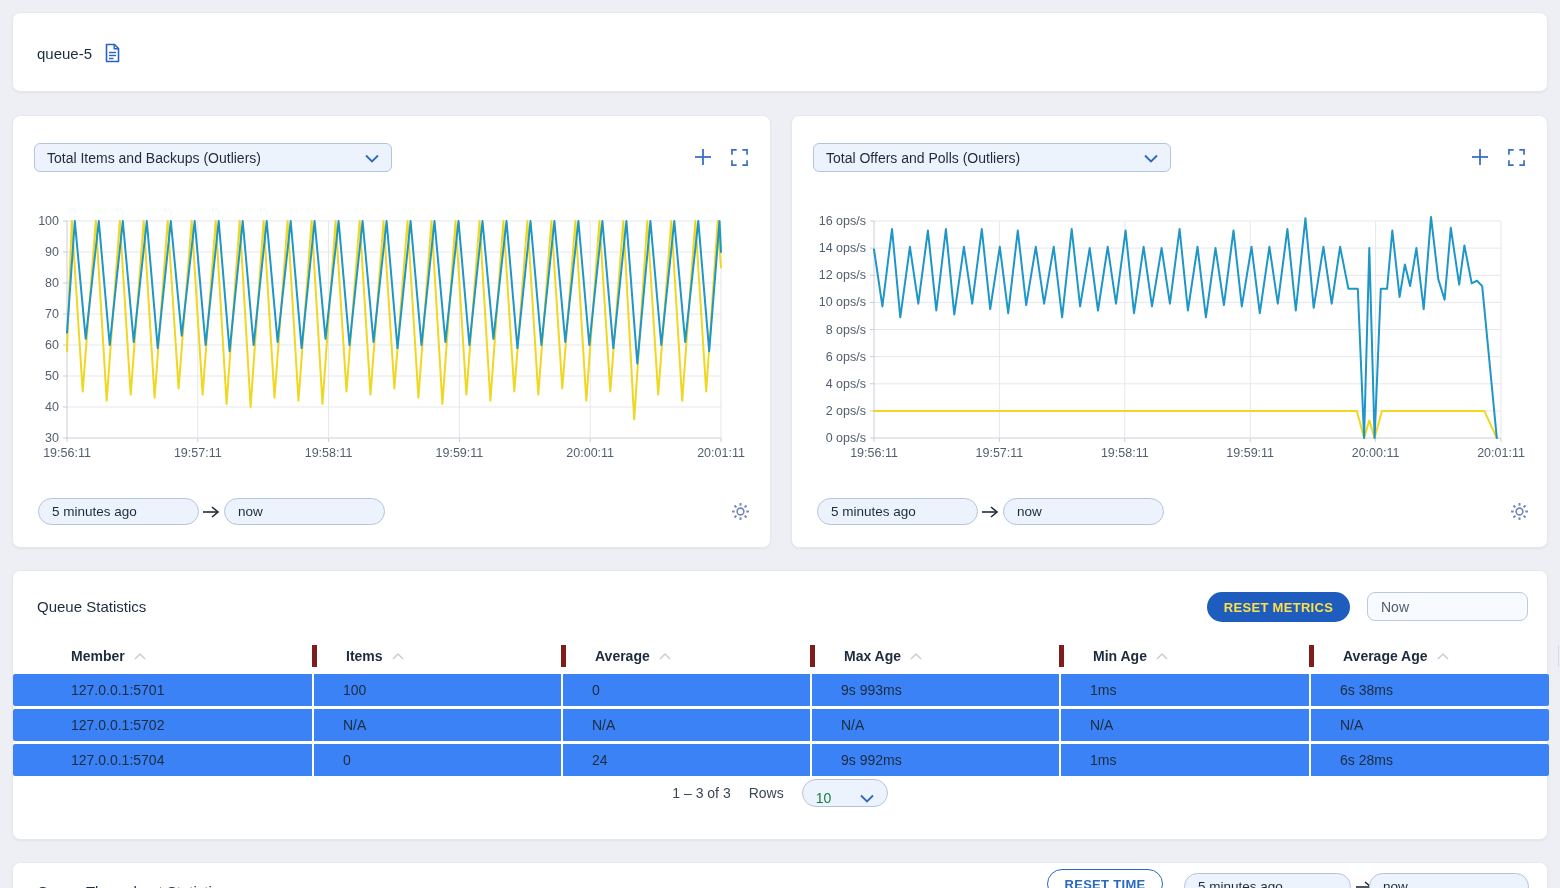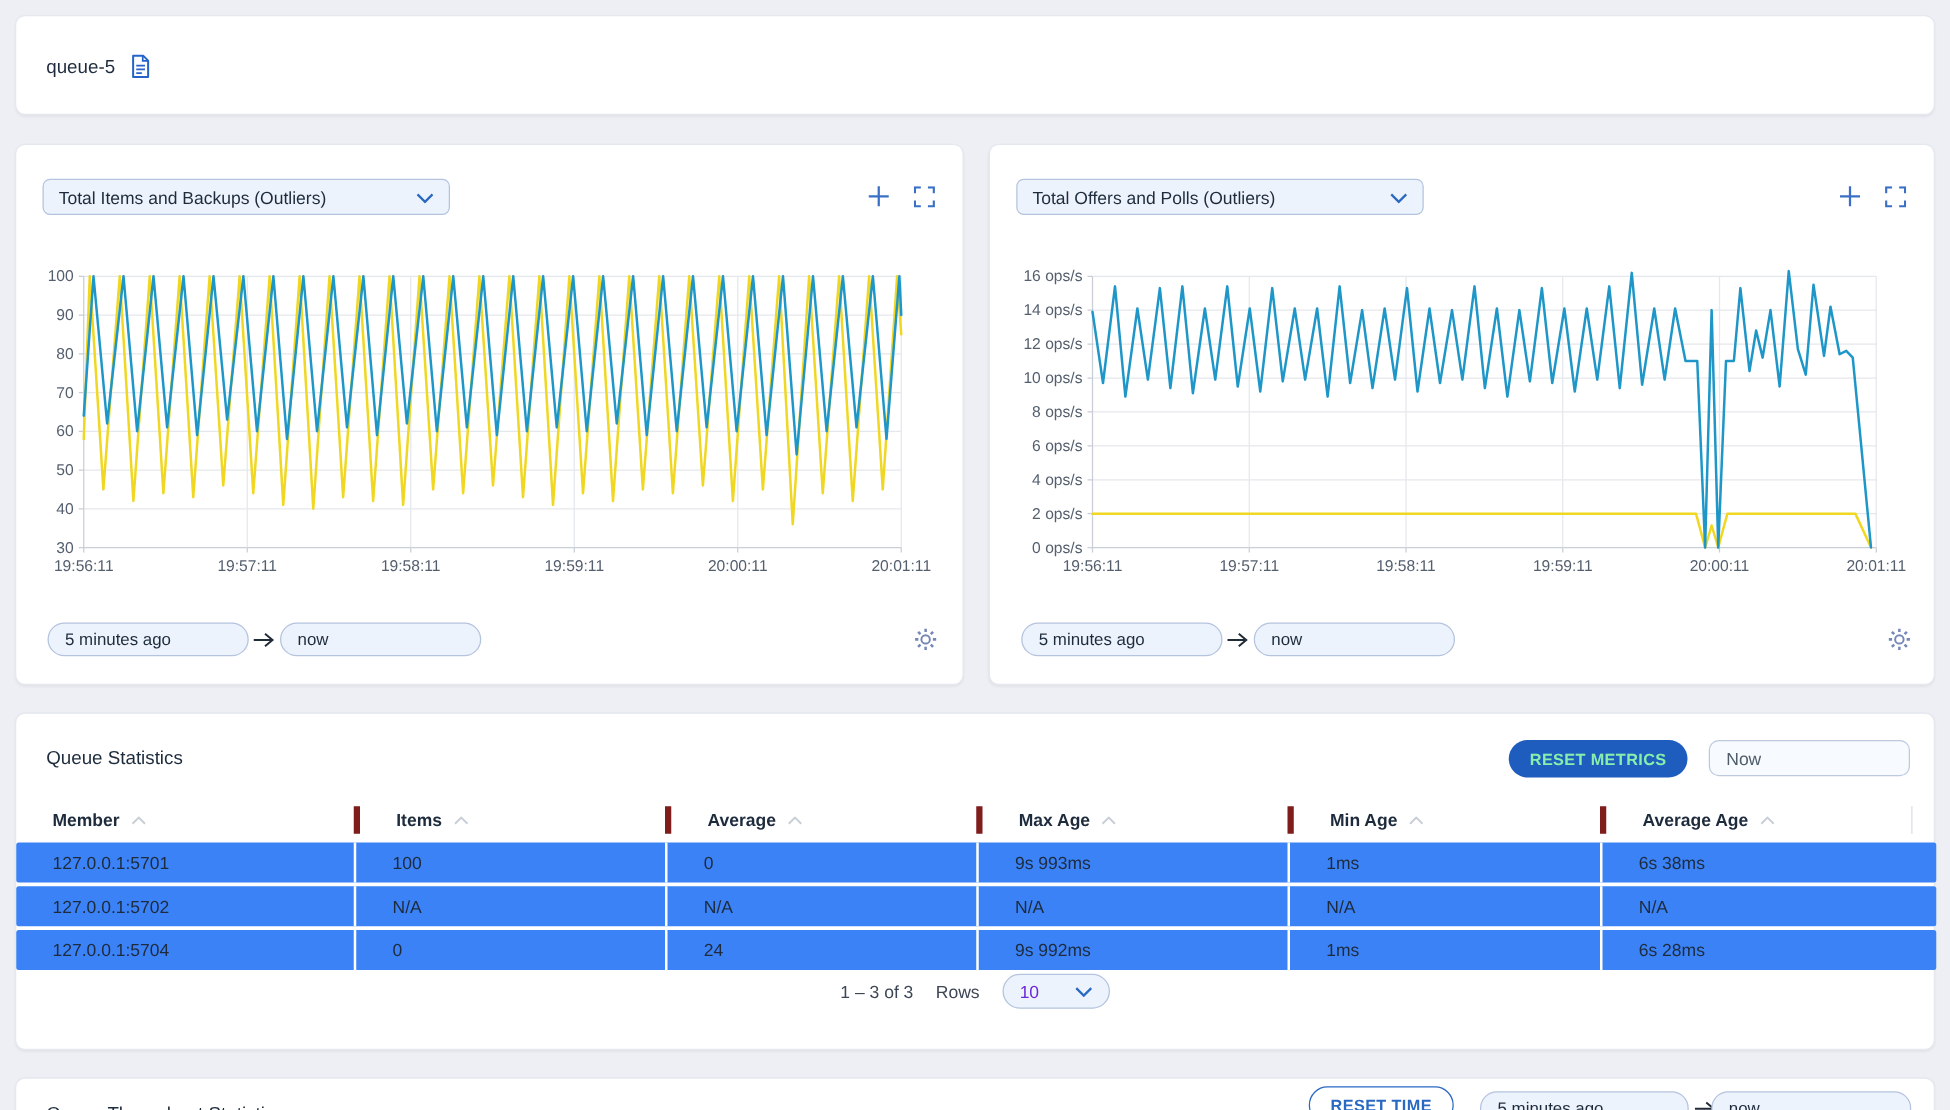--- a/index.html
+++ b/index.html
@@ -16,21 +16,21 @@
     box-shadow:0 1px 2px rgba(16,24,40,.05);
   }
   
   #card-title { left:12px; top:12px; width:1536px; height:80px; }
   .page-title-row { display:flex; align-items:center; gap:12px; padding:30px 0 0 24px; }
   .page-title { font-size:15px; font-weight:500; color:#1d2b3c; }
   
   #card-chart-left  { left:12px;  top:115px; width:759px; height:433px; }
   #card-chart-right { left:791px; top:115px; width:757px; height:433px; }
   .select {
-    position:absolute; left:21px; top:27px; width:326px; height:29px;
+    position:absolute; left:21px; top:27px; width:358px; height:29px;
     display:flex; align-items:center; justify-content:space-between;
     background:#edf3fc; border:1px solid #b4c3de; border-radius:6px;
     padding:0 12px; font-size:14px; color:#1d2b3c; cursor:pointer;
   }
   .chart-actions { position:absolute; right:22px; top:32px; display:flex; gap:19px; align-items:center; }
   .icon-btn { display:inline-flex; cursor:pointer; }
   .chart-svg { position:absolute; left:0; top:95px; }
   .chart-foot { position:absolute; left:0; top:382px; width:100%; height:30px; }
   .pill-input {
     position:absolute; display:flex; align-items:center;
@@ -39,34 +39,35 @@
   }
   .pill-from { left:25px; top:0; width:161px; }
   .pill-to   { left:211px; top:0; width:161px; }
   .foot-arrow { position:absolute; left:189px; top:7px; }
   .foot-gear { position:absolute; left:718px; top:4px; }
   
   #card-stats { left:12px; top:570px; width:1536px; height:270px; }
   .stats-title { position:absolute; left:24px; top:27px; font-size:15px; color:#1d2b3c; }
   .btn-primary {
     position:absolute; left:1194px; top:21px; width:143px; height:30px;
-    background:#1e5cbe; color:#86efac; font-weight:bold; font-size:13px;
+    background:#1e5cbe; color:#fde047; font-weight:bold; font-size:13px;
     letter-spacing:.3px; border:none; border-radius:15px; cursor:pointer;
     font-family:"Liberation Sans", sans-serif;
     display:flex; align-items:center; justify-content:center;
   }
   .now-input {
     position:absolute; left:1354px; top:21px; width:161px; height:29px;
     background:#f7fafe; border:1px solid #bcc9df; border-radius:8px;
     display:flex; align-items:center; padding:0 13px; font-size:14px; color:#515c6b;
   }
   .table { position:absolute; left:0; top:70px; width:1536px; }
   .thead, .trow {
     display:grid;
     grid-template-columns:270px 249px 249px 249px 250px 250px;
+    padding-left:29px;
   }
   .thead { height:30px; font-weight:bold; font-size:14px; }
   .thead .cell {
     display:flex; align-items:center; gap:9px;
     padding-left:29px; height:22px; margin-top:4px;
     border-left:5px solid #7f1d1d;
   }
   .thead .cell:first-child { border-left:none; }
   .thead .cell:last-child { border-right:1px solid #d9dde3; }
   .trow {
@@ -78,23 +79,23 @@
     border-left:2px solid #fff; height:100%;
   }
   .trow .cell:first-child { border-left:none; }
   .pager {
     position:absolute; left:0; top:208px; width:100%;
     display:flex; align-items:center; justify-content:center; gap:18px;
     font-size:14px; color:#3c4654;
   }
   .rows-select {
     width:86px; height:28px;
-    display:flex; align-items:center; justify-content:space-between;
+    display:flex; align-items:flex-end; justify-content:space-between;
     background:#edf3fc; border:1px solid #b4c3de; border-radius:14px;
-    padding:0 13px; font-size:14px; color:#6d28d9; cursor:pointer;
+    padding:0 13px; font-size:14px; color:#15803d; cursor:pointer;
   }
   
   #card-throughput { left:12px; top:862px; width:1536px; height:140px; }
   .tp-title { position:absolute; left:24px; top:20px; font-size:15px; color:#1d2b3c; }
   .btn-outline {
     position:absolute; left:1034px; top:6px; width:116px; height:30px;
     background:#fff; color:#2a69c2; font-weight:bold; font-size:13px;
     border:1.5px solid #2a69c2; border-radius:15px; cursor:pointer;
     font-family:"Liberation Sans", sans-serif;
     display:flex; align-items:center; justify-content:center; letter-spacing:.3px;

